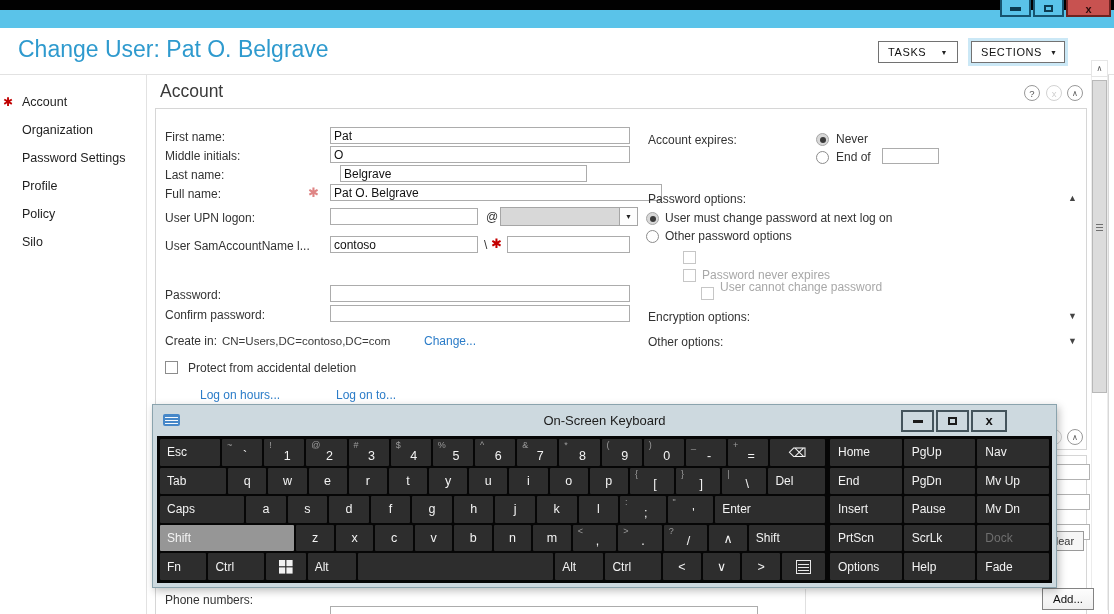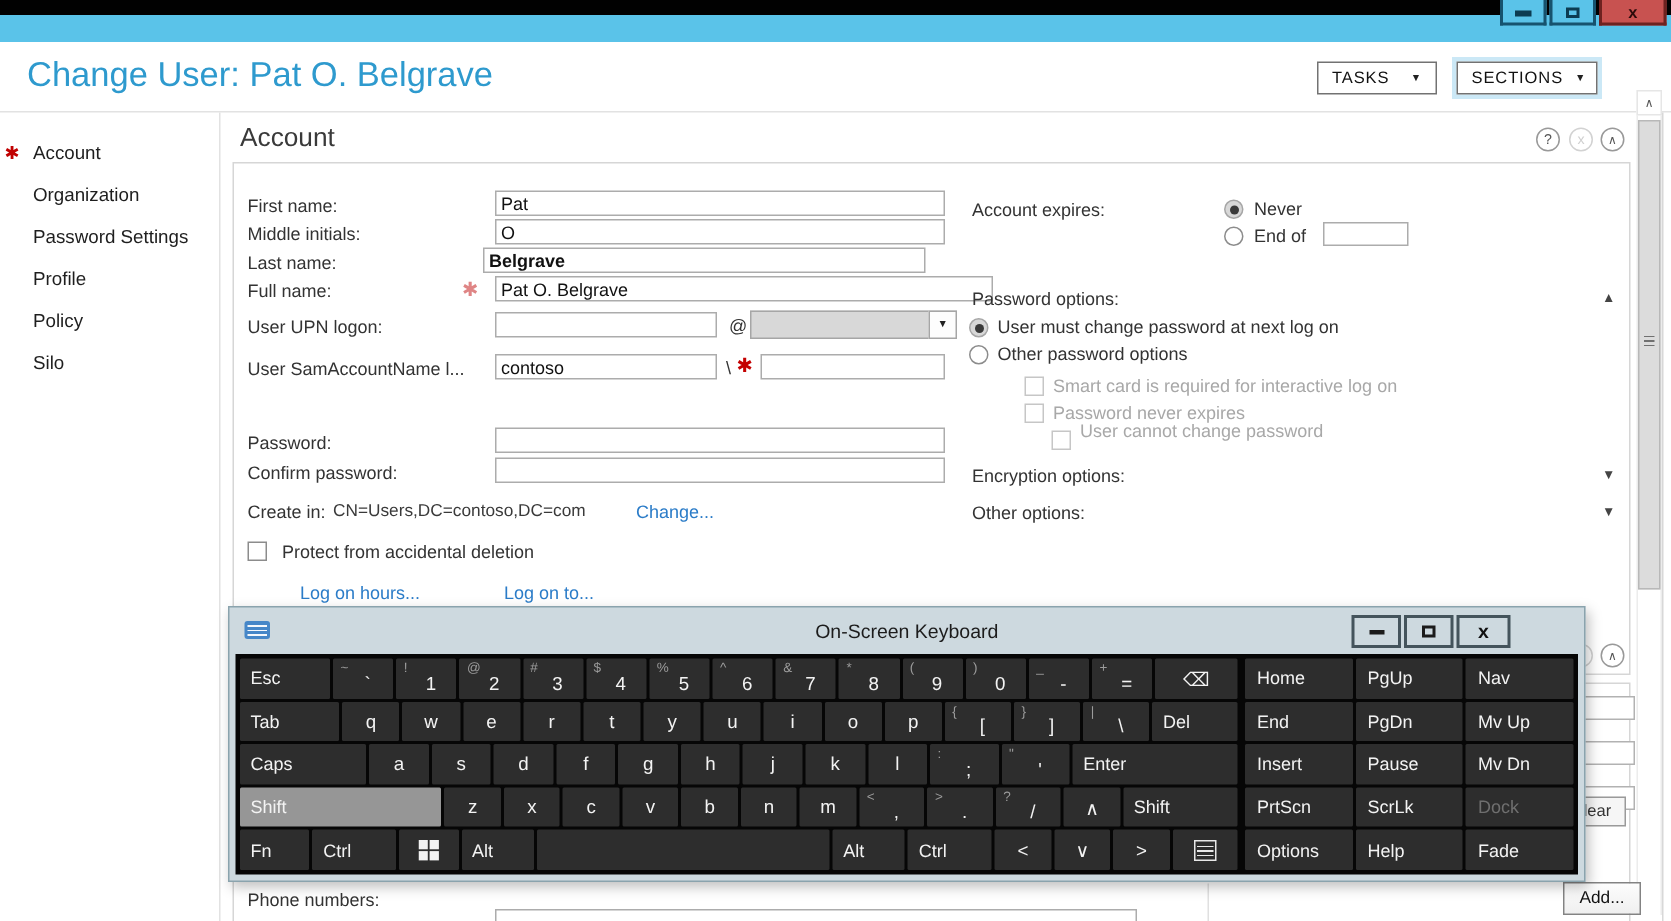--- a/index.html
+++ b/index.html
@@ -155,21 +155,21 @@
   <div class="circ" style="left:1024px;top:85px">?</div>
   <div class="circ dim" style="left:1046px;top:85px">x</div>
   <div class="circ up" style="left:1067px;top:85px">∧</div>
   <div id="acct-box"></div>
 
   <div class="flabel" style="left:165px;top:130px">First name:</div>
   <input class="tinput" style="left: 330px; top: 127px; width: 300px;" value="Pat">
   <div class="flabel" style="left:165px;top:149px">Middle initials:</div>
   <input class="tinput" style="left: 330px; top: 146px; width: 300px;" value="O">
   <div class="flabel" style="left:165px;top:168px">Last name:</div>
-  <input class="tinput" style="left: 322px; top: 165px; width: 295px; font-weight: bold;" value="Belgrave">
+  <input class="tinput" style="left: 340px; top: 165px; width: 247px;" value="Belgrave">
   <div class="flabel" style="left:165px;top:187px">Full name:</div>
   <span class="reqstar" style="left:308px;top:185px;color:#df8585">✱</span>
   <input class="tinput" style="left: 330px; top: 184px; width: 332px;" value="Pat O. Belgrave">
 
   <div class="flabel" style="left:165px;top:211px">User UPN logon:</div>
   <input class="tinput" style="left: 330px; top: 208px; width: 148px;" value="">
   <div class="flabel" style="left:486px;top:210px">@</div>
   <div class="sel" style="left:500px;top:207px;width:138px;height:19px">
     <div class="sel-btn">
         <span>▼</span>
@@ -204,21 +204,20 @@
   <div class="flabel" style="left:836px;top:150px">End of</div>
   <input class="tinput" style="left: 882px; top: 148px; width: 57px; height: 16px;" value="">
 
   <div class="flabel" style="left:648px;top:192px">Password options:</div>
   <div class="tri" style="left:1068px;top:193px">▲</div>
   <div class="radio sel" style="left:646px;top:212px"></div>
   <div class="flabel" style="left:665px;top:211px">User must change password at next log on</div>
   <div class="radio" style="left:646px;top:230px"></div>
   <div class="flabel" style="left:665px;top:229px">Other password options</div>
   <div class="cbox dis" style="left:683px;top:251px"></div>
-  <div class="glabel" style="left:702px;top:250px">Smart card is required for interactive log on</div>
   <div class="cbox dis" style="left:683px;top:269px"></div>
   <div class="glabel" style="left:702px;top:268px">Password never expires</div>
   <div class="cbox dis" style="left:701px;top:287px"></div>
   <div class="glabel" style="left:720px;top:280px">User cannot change password</div>
 
   <div class="flabel" style="left:648px;top:310px">Encryption options:</div>
   <div class="tri" style="left:1068px;top:311px">▼</div>
   <div class="flabel" style="left:648px;top:335px">Other options:</div>
   <div class="tri" style="left:1068px;top:336px">▼</div>
 

